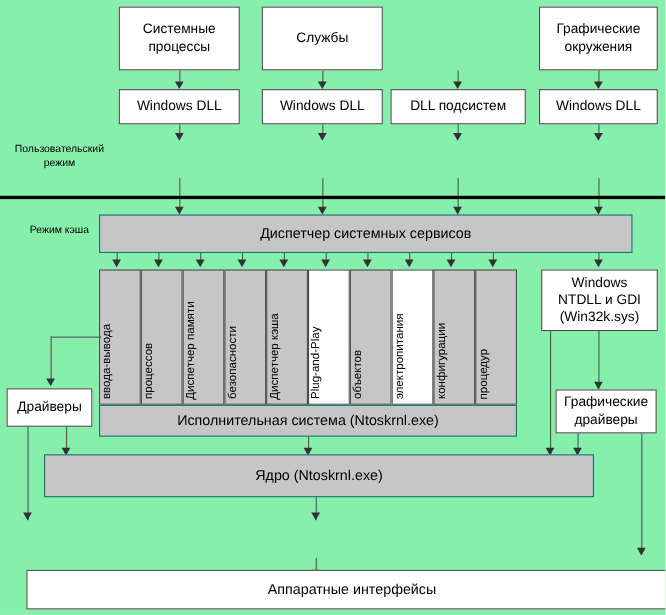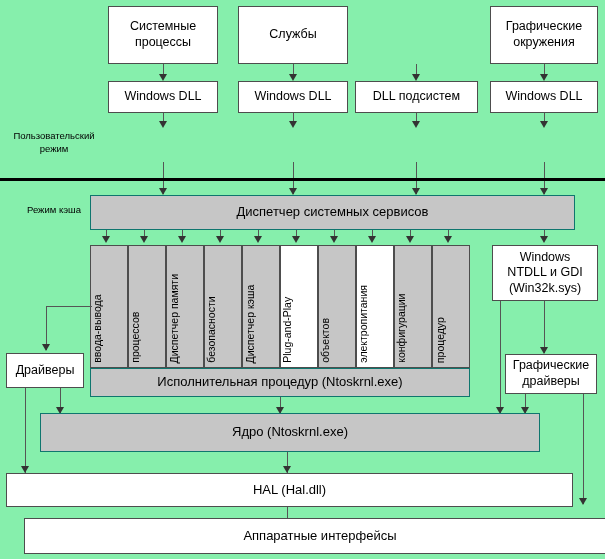--- a/index.html
+++ b/index.html
@@ -221,31 +221,30 @@
 
   <div class="box" style="left:505px;top:354px;width:92px;height:40px;">Графические
 драйверы</div>
 
   <div class="vline" style="left:525px;top:394px;height:19px;"></div>
   <div class="arrow" style="left:520.5px;top:407px;"></div>
 
   <div class="vline" style="left:583px;top:394px;height:110px;"></div>
   <div class="arrow" style="left:578.5px;top:498px;"></div>
 
-  <div class="box gray bar" style="left:90px;top:368px;width:380px;height:29px;">Исполнительная процедур (Ntoskrnl.exe)</div>
+  <div class="box gray bar" style="left:90px;top:368px;width:380px;height:29px;">Исполнительная система (Ntoskrnl.exe)</div>
 
   <div class="vline" style="left:280px;top:397px;height:16px;"></div>
   <div class="arrow" style="left:275.5px;top:407px;"></div>
 
   <div class="box gray bar" style="left:40px;top:413px;width:500px;height:39px;">Ядро (Ntoskrnl.exe)</div>
 
   <div class="vline" style="left:287px;top:452px;height:21px;"></div>
   <div class="arrow" style="left:282.5px;top:466px;"></div>
 
-  <div class="box bar" style="left:6px;top:473px;width:567px;height:34px;">HAL (Hal.dll)</div>
 
   <div class="vline" style="left:287px;top:507px;height:18px;"></div>
   <div class="arrow" style="left:282.5px;top:498px;opacity:0;"></div>
   <div class="arrow" style="left:282.5px;top:518px;"></div>
 
   <div class="box bar" style="left:24px;top:518px;width:592px;height:36px;">Аппаратные интерфейсы</div>
 
 </div>
 
 </body></html>

